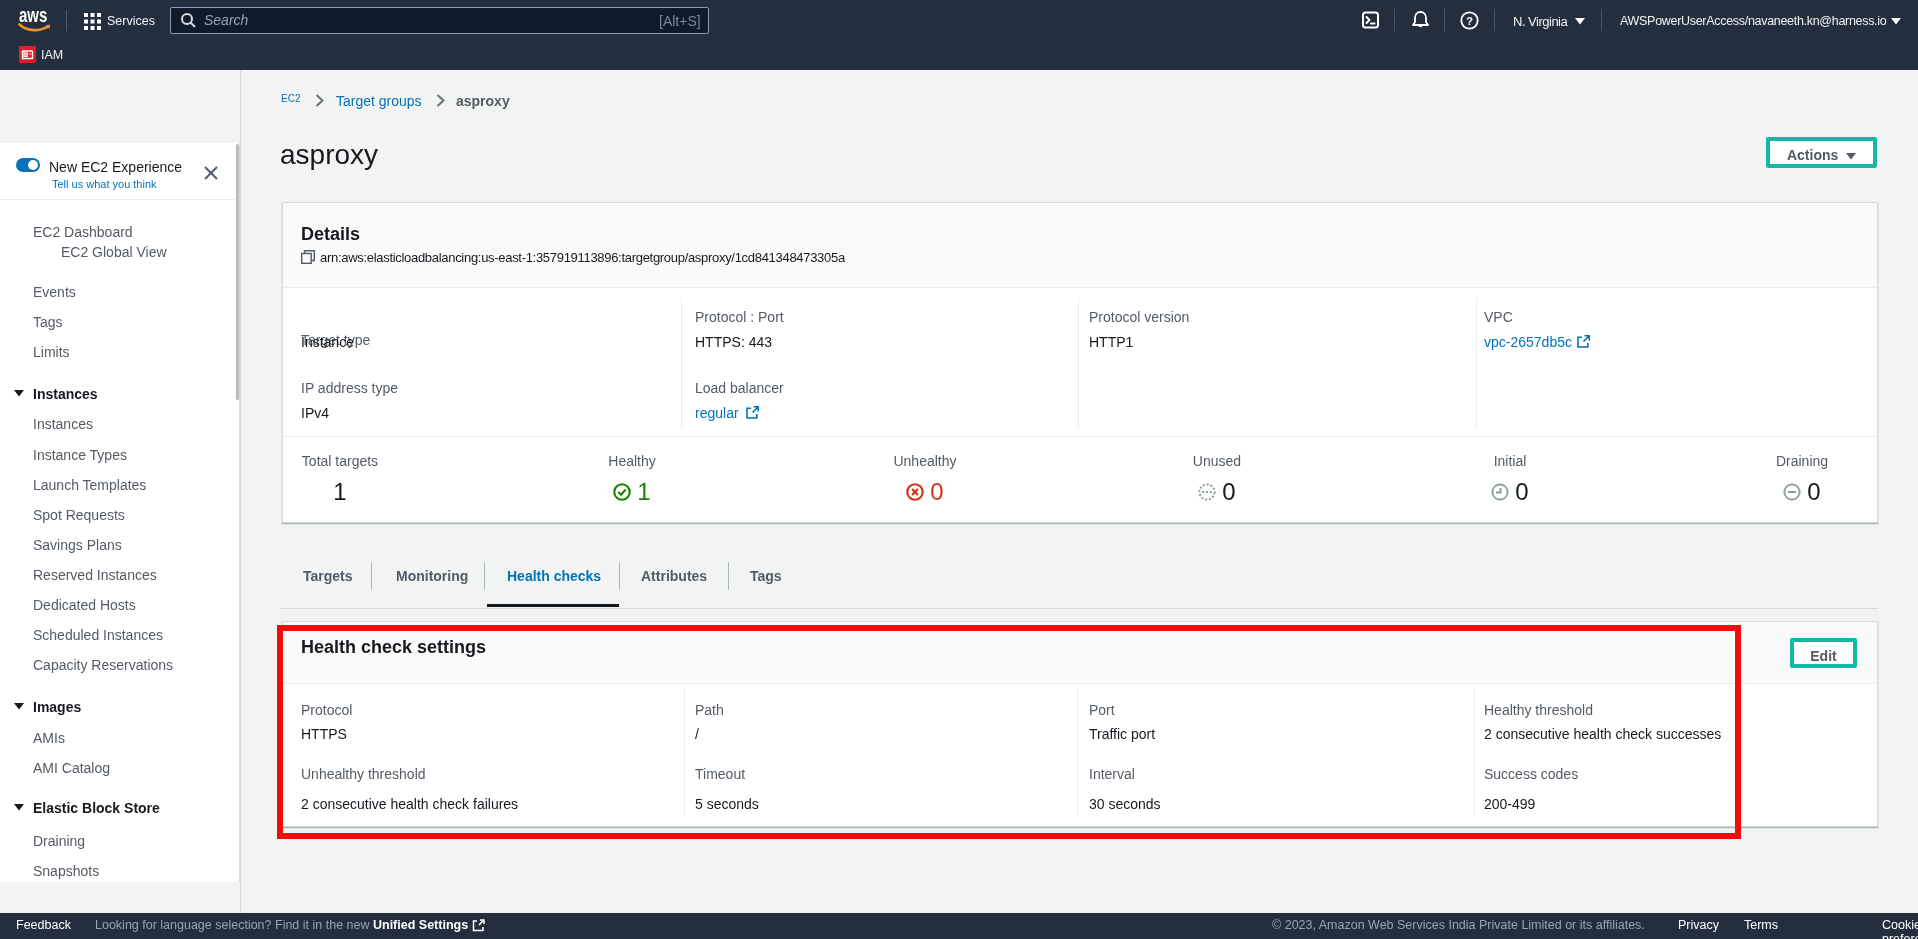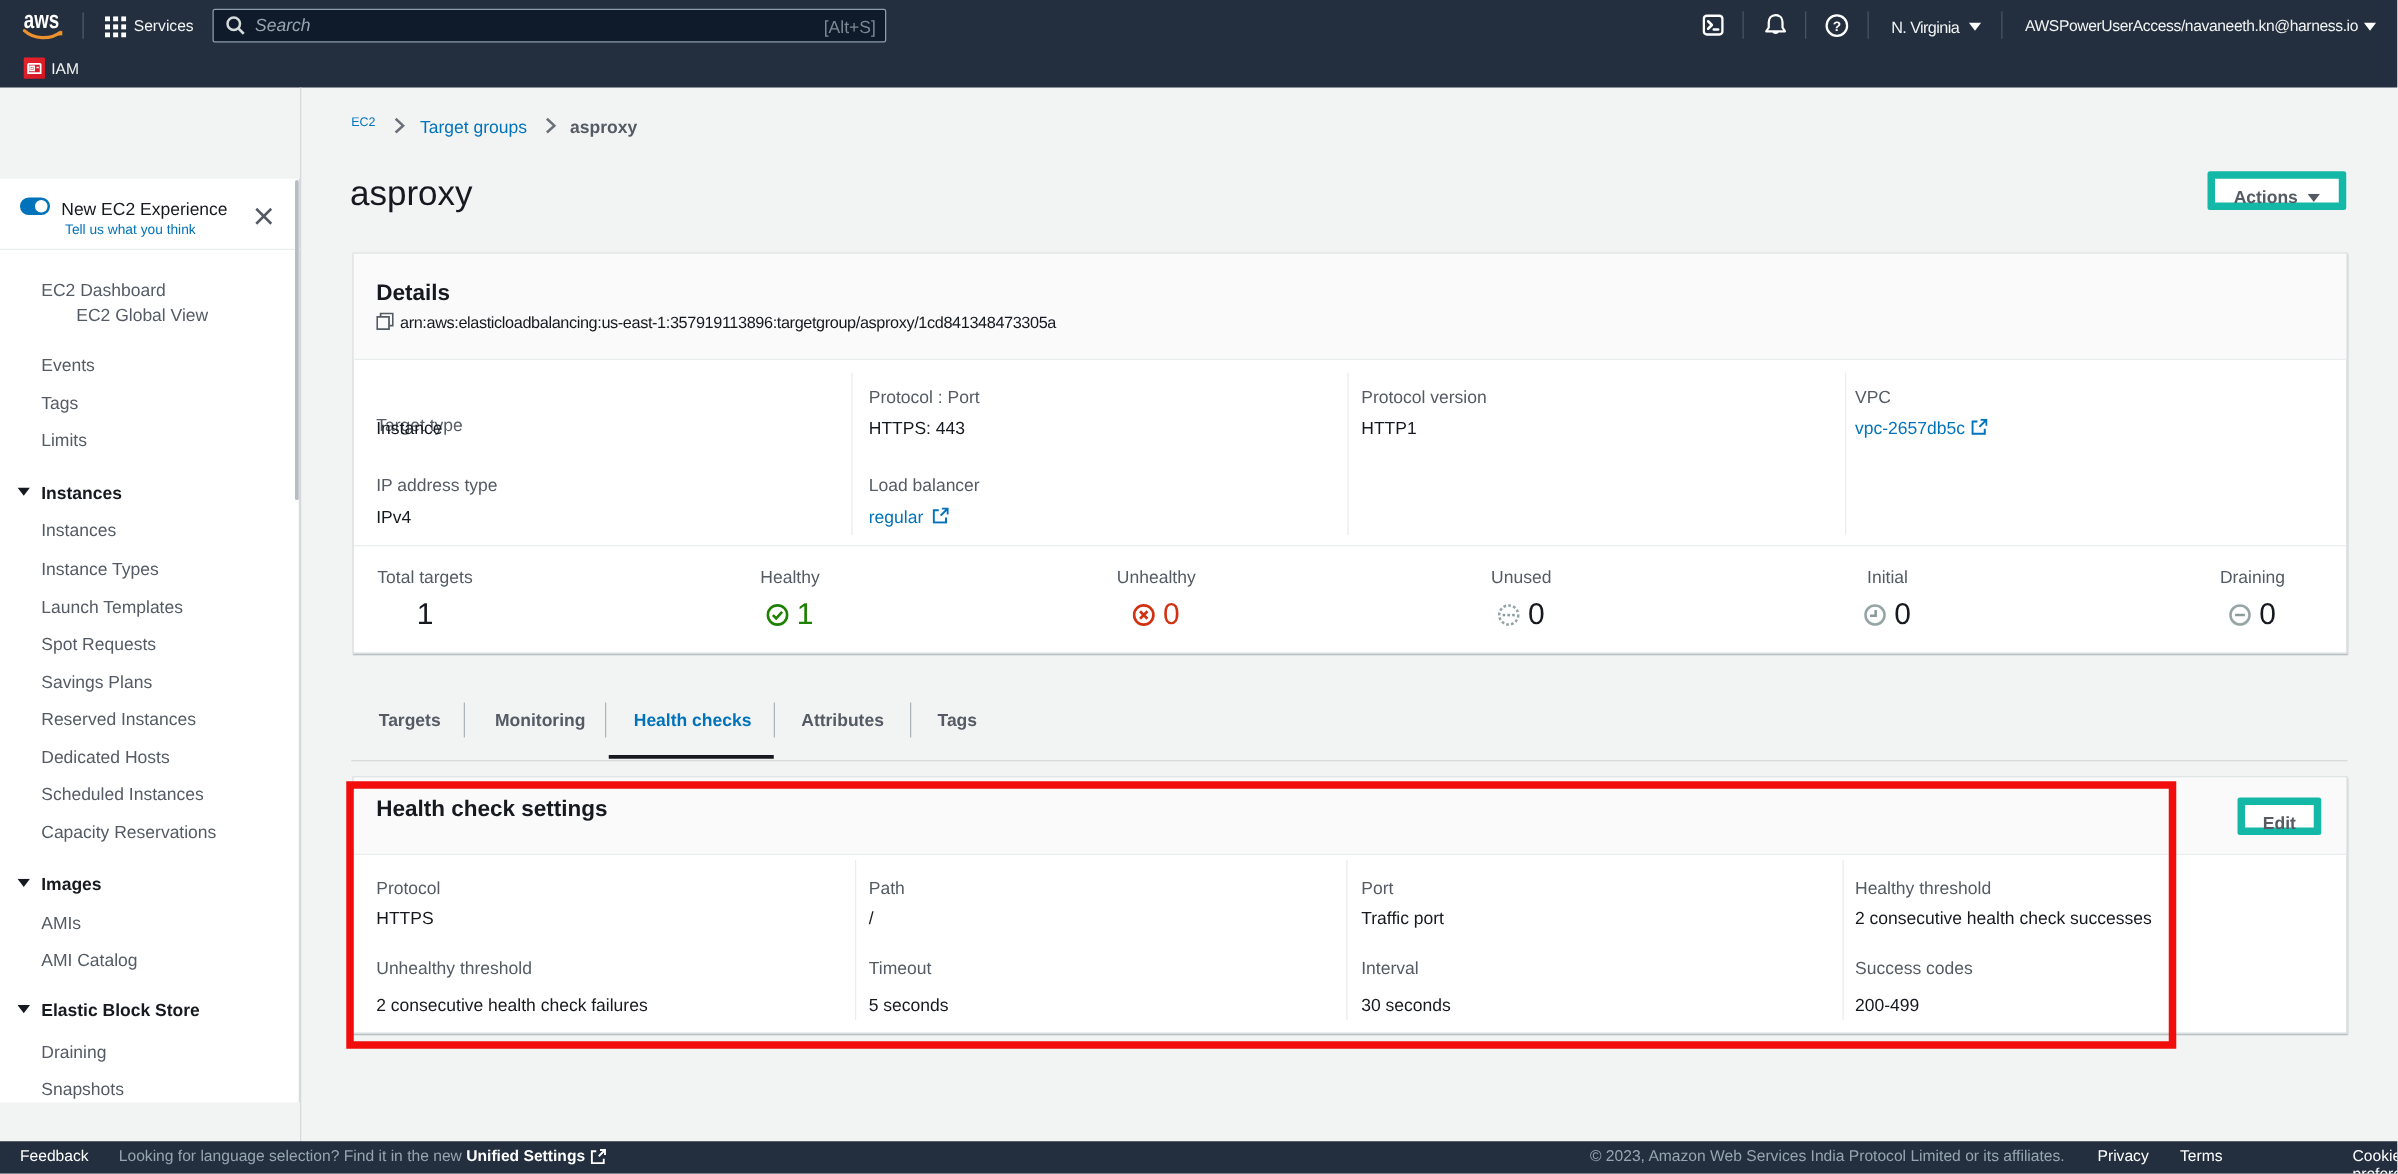--- a/index.html
+++ b/index.html
@@ -6,21 +6,21 @@
 html,body { width:1918px; height:939px; font-family:"Liberation Sans", sans-serif; background:#f2f3f3; overflow:hidden; position:relative; }
 .abs { position:absolute; }
 .topbar { left:0; top:0; width:1918px; height:70px; background:#232f3e; }
 .vdiv { width:1px; background:#545b64; }
 .lbl { font-size:14px; color:#545b64; }
 .val { font-size:14px; color:#16191f; }
 .link { color:#0073bb; }
 .card { background:#fff; border:1px solid #d5dbdb; box-shadow:0 1px 1px 0 rgba(0,28,36,0.3); }
 .cardhead { background:#fafafa; border-bottom:1px solid #eaeded; }
 .h2 { font-size:18px; font-weight:bold; color:#16191f; }
-.btn { background:#fff; border:6px solid #14b8a6; border-radius:2px; color:#545b64; font-weight:bold; font-size:14px; text-align:center; }
+.btn { background:#fff; border:4px solid #14b8a6; border-radius:2px; color:#545b64; font-weight:bold; font-size:14px; text-align:center; }
 .tab { font-size:14px; font-weight:bold; color:#545b64; }
 .sideitem { font-size:14px; color:#545b64; left:33px; }
 .sidehead { font-size:14px; font-weight:bold; color:#16191f; left:33px; }
 .statlbl { font-size:14px; color:#545b64; text-align:center; }
 .statval { font-size:24px; color:#16191f; display:flex; align-items:center; justify-content:center; gap:6px; }
 .footer { left:0; top:913px; width:1918px; height:26px; background:#232f3e; }
 .ftgray { color:#95a5b1; font-size:12.5px; }
 .ftwhite { color:#ffffff; font-size:12.5px; }
 </style>
 </head>
@@ -272,16 +272,16 @@
 
 <div class="abs" style="left:277px;top:625px;width:1464px;height:214px;border:6px solid #f20d0d;z-index:50;"></div>
 
 <div class="abs footer"></div>
 <div class="abs ftwhite" style="left:16px;top:918px;">Feedback</div>
 <div class="abs ftgray" style="left:95px;top:918px;">Looking for language selection? Find it in the new <span class="ftwhite" style="font-weight:bold;">Unified Settings</span></div>
 <svg class="abs" style="left:472px;top:919px;" width="13" height="13" viewBox="0 0 13 13">
   <path d="M5 2 H1.5 V11.5 H11 V8" fill="none" stroke="#ffffff" stroke-width="1.5"></path>
   <path d="M7 6 L12 1 M8 1 H12 V5" fill="none" stroke="#ffffff" stroke-width="1.5"></path>
 </svg>
-<div class="abs ftgray" style="left:1272px;top:918px;">© 2023, Amazon Web Services India Protocol Limited or its affiliates.</div>
+<div class="abs ftgray" style="left:1272px;top:918px;">© 2023, Amazon Web Services India Private Limited or its affiliates.</div>
 <div class="abs ftwhite" style="left:1678px;top:918px;">Privacy</div>
 <div class="abs ftwhite" style="left:1744px;top:918px;">Terms</div>
 <div class="abs ftwhite" style="left:1882px;top:918px;">Cookie preferences</div>
 
 </body></html>

